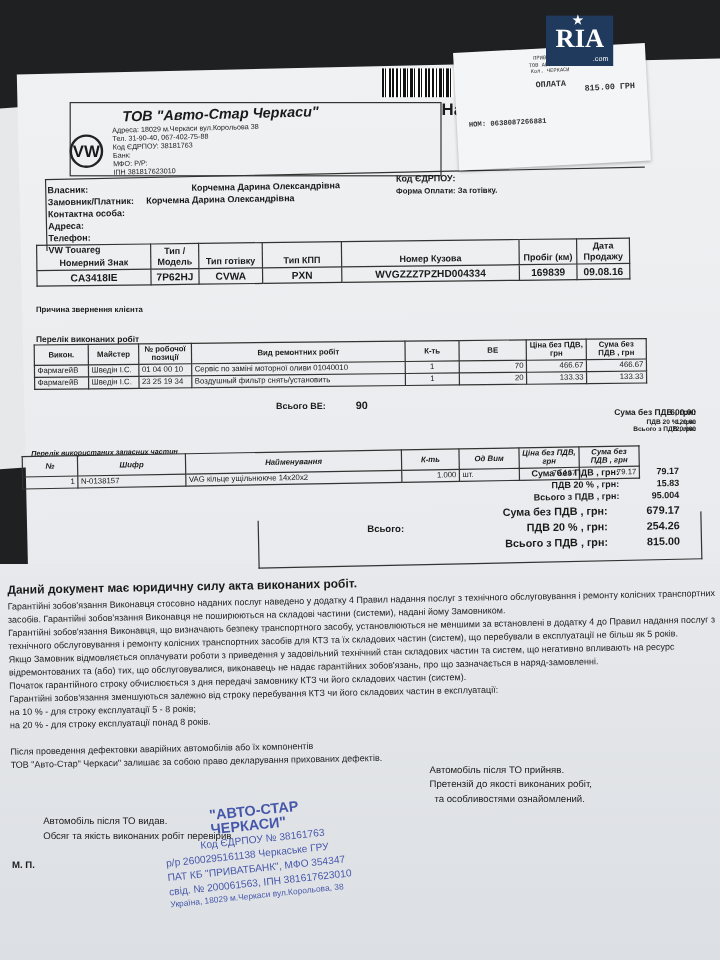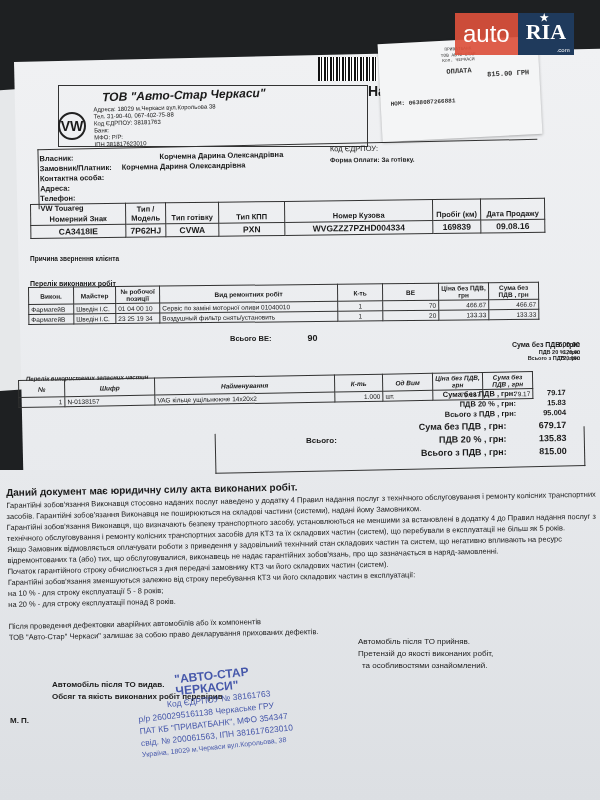--- a/index.html
+++ b/index.html
@@ -24,38 +24,38 @@
   .car-table { position: absolute; left: 30px; top: 204px; transform: rotate(-0.7deg); transform-origin: 0 0; }
   .car-table td, .car-table th { border: 1px solid #333; font-size: 7.5px; text-align: center; padding: 1px 2px; }
   .car-table th { font-weight: bold; vertical-align: bottom; }
   .car-table td { font-weight: bold; font-size: 8.5px; }
   .reason { position: absolute; left: 30px; top: 255px; font-size: 6.5px; font-weight: bold; }
   .works-title { position: absolute; left: 30px; top: 280px; font-size: 7px; font-weight: bold; }
   .works-table { position: absolute; left: 28px; top: 287px; transform: rotate(-0.6deg); transform-origin: 0 0; }
   .works-table td, .works-table th { border: 1px solid #333; font-size: 6.5px; padding: 1px 2px; }
   .works-table th { font-weight: bold; text-align: center; }
   .total-ve { position: absolute; left: 230px; top: 333px; font-size: 7.5px; font-weight: bold; }
-  .total-ve span { margin-left: 36px; font-size: 9px; }
+  .total-ve span { margin-left: 25px; font-size: 9px; }
   .sum1 { position: absolute; left: 400px; top: 340px; font-size: 7px; font-weight: bold; text-align: right; line-height: 9px; }
   .sum1 .v { position: absolute; left: 140px; width: 40px; }
   .parts-title { position: absolute; left: 26px; top: 375px; font-size: 6px; font-weight: bold; font-style: italic; transform: rotate(-0.9deg); }
   .parts-table { position: absolute; left: 18px; top: 380px; transform: rotate(-1deg); transform-origin: 0 0; }
   .parts-table td, .parts-table th { border: 1px solid #333; font-size: 6.5px; padding: 1px 2px; }
   .parts-table th { font-weight: bold; font-style: italic; }
   .totals { position: absolute; right: 34px; top: 389px; text-align: right; font-size: 7.5px; font-weight: bold; transform: rotate(-1deg); }
   .totals .row { height: 10px; display: flex; justify-content: flex-end; }
   .totals .row span.v { width: 50px; display: inline-block; }
   .grand-box { position: absolute; left: 215px; top: 430px; width: 370px; height: 40px; border: 1px solid #333; border-top: none; transform: rotate(-1.2deg); }
   .grand-label { position: absolute; left: 306px; top: 436px; font-size: 8px; font-weight: bold; }
   .grand-totals { position: absolute; right: 33px; top: 420px; text-align: right; font-size: 9px; font-weight: bold; transform: rotate(-0.8deg); line-height: 13px; }
   .grand-totals .v { display: inline-block; width: 60px; }
   .legal { position: absolute; left: 6px; top: 487px; width: 590px; transform: rotate(-1.1deg); transform-origin: 0 0; }
   .legal h2 { font-size: 10px; font-weight: bold; margin-bottom: 2px; }
   .legal p { font-size: 7.5px; line-height: 11px; }
-  .sig-left { position: absolute; left: 52px; top: 679px; font-size: 8px; font-weight: bold; line-height: 12px; }
+  .sig-left { position: absolute; left: 36px; top: 679px; font-size: 8px; font-weight: normal; line-height: 12px; }
   .mp { position: absolute; left: 10px; top: 716px; font-size: 8px; font-weight: bold; }
   .stamp { position: absolute; left: 108px; top: 670px; width: 200px; font-size: 8.5px; color: #2b3fa0; line-height: 12px; transform: rotate(-6deg); opacity: 0.85; }
   .stamp .big { font-size: 12px; font-weight: bold; margin-left: 70px; }
   .sig-right { position: absolute; left: 358px; top: 636px; font-size: 8px; font-weight: normal; line-height: 12px; }
   .receipt { position: absolute; left: 380px; top: 40px; width: 160px; height: 98px; background: #f4f5f6; transform: rotate(-3deg); box-shadow: 0 1px 3px rgba(0,0,0,0.3); padding: 6px 10px; font-family: "Liberation Mono", monospace; font-size: 4.5px; line-height: 5.5px; color: #333; text-align: center; }
   .receipt .amt { font-size: 7px; font-weight: bold; }
   .receipt .code { font-size: 6px; font-weight: bold; text-align: left; }
   .logo { position: absolute; left: 455px; top: 13px; height: 42px; display: flex; }
   .logo .auto { background: rgba(219,80,60,0.92); color: #fff; font-size: 24px; padding: 4px 8px; line-height: 34px; }
   .logo .ria { background: #1f3a5c; color: #fff; font-family: "Liberation Serif", serif; font-weight: bold; font-size: 22px; padding: 2px 8px; line-height: 34px; position: relative; width: 56px; }
@@ -88,34 +88,34 @@
 <div class="owner-box"></div>
 <div class="owner-rows">
   <div><b>Власник:</b><span style="margin-left:40px;font-weight:bold">Корчемна Дарина Олександрівна</span></div>
   <div><b>Замовник/Платник:</b><span style="margin-left:2px;font-weight:bold">Корчемна Дарина Олександрівна</span></div>
   <div><b>Контактна особа:</b></div>
   <div><b>Адреса:</b></div>
   <div><b>Телефон:</b></div>
   <div><b>VW Touareg</b></div>
 </div>
 <div class="edrpou">
-  <div style="font-weight:normal">Код ЄДРПОУ:</div>
+  <div style="font-weight:bold">Код ЄДРПОУ:</div>
   <div style="font-weight:bold;font-size:6.5px">Форма Оплати: За готівку.</div>
 </div>
 
 <table class="car-table">
   <tbody>
       <tr>
     <th style="width:95px">Номерний Знак</th>
     <th style="width:40px">Тип / Модель</th>
     <th style="width:53px">Тип готівку</th>
     <th style="width:66px">Тип КПП</th>
     <th style="width:148px">Номер Кузова</th>
     <th style="width:48px">Пробіг (км)</th>
-    <th style="width:64px">Дата Продажу</th>
+    <th style="width:44px">Дата Продажу</th>
   </tr>
   <tr>
     <td>CA3418IE</td>
     <td>7P62HJ</td>
     <td>CVWA</td>
     <td>PXN</td>
     <td>WVGZZZ7PZHD004334</td>
     <td>169839</td>
     <td>09.08.16</td>
   </tr>
@@ -204,21 +204,21 @@
   <div class="row">
       <span>Всього з ПДВ , грн:</span>
       <span class="v">95.004</span>
     </div>
 </div>
 
 <div class="grand-box"></div>
 <div class="grand-label">Всього:</div>
 <div class="grand-totals">
   <div><span>Сума без ПДВ , грн:</span><span class="v">679.17</span></div>
-  <div><span>ПДВ 20 % , грн:</span><span class="v">135.83</span></div>
+  <div><span>ПДВ 20 % , грн:</span><span class="v">254.26</span></div>
   <div><span>Всього з ПДВ , грн:</span><span class="v">815.00</span></div>
 </div>
 
 <div class="legal">
   <h2>Даний документ має юридичну силу акта виконаних робіт.</h2>
   <p>Гарантійні зобов'язання Виконавця стосовно наданих послуг наведено у додатку 4 Правил надання послуг з технічного обслуговування і ремонту колісних транспортних засобів. Гарантійні зобов'язання Виконавця не поширюються на складові частини (системи), надані йому Замовником.</p>
   <p>Гарантійні зобов'язання Виконавця, що визначають безпеку транспортного засобу, установлюються не меншими за встановлені в додатку 4 до Правил надання послуг з технічного обслуговування і ремонту колісних транспортних засобів для КТЗ та їх складових частин (систем), що перебували в експлуатації не більш як 5 років.</p>
   <p>Якщо Замовник відмовляється оплачувати роботи з приведення у задовільний технічний стан складових частин та систем, що негативно впливають на ресурс відремонтованих та (або) тих, що обслуговувалися, виконавець не надає гарантійних зобов'язань, про що зазначається в наряд-замовленні.</p>
   <p>Початок гарантійного строку обчислюється з дня передачі замовнику КТЗ чи його складових частин (систем).</p>
   <p>Гарантійні зобов'язання зменшуються залежно від строку перебування КТЗ чи його складових частин в експлуатації:</p>
@@ -251,19 +251,18 @@
 <div class="receipt">
   <div>ПРИВАТБАНК</div>
   <div>ТОВ АВТО-СТАР</div>
   <div>Кол. ЧЕРКАСИ</div>
   <div style="margin-top:6px" class="amt">ОПЛАТА</div>
   <div class="amt" style="text-align:right">815.00 ГРН</div>
   <div style="margin-top:18px" class="code">НОМ: 0638087266881</div>
 </div>
 
 <div class="logo">
-  <div class="auto">auto</div>
   <div class="ria">
     <span class="star">★</span>
     <span>RIA</span>
     <span class="com">.com</span>
   </div>
 </div>
 
 </body></html>

